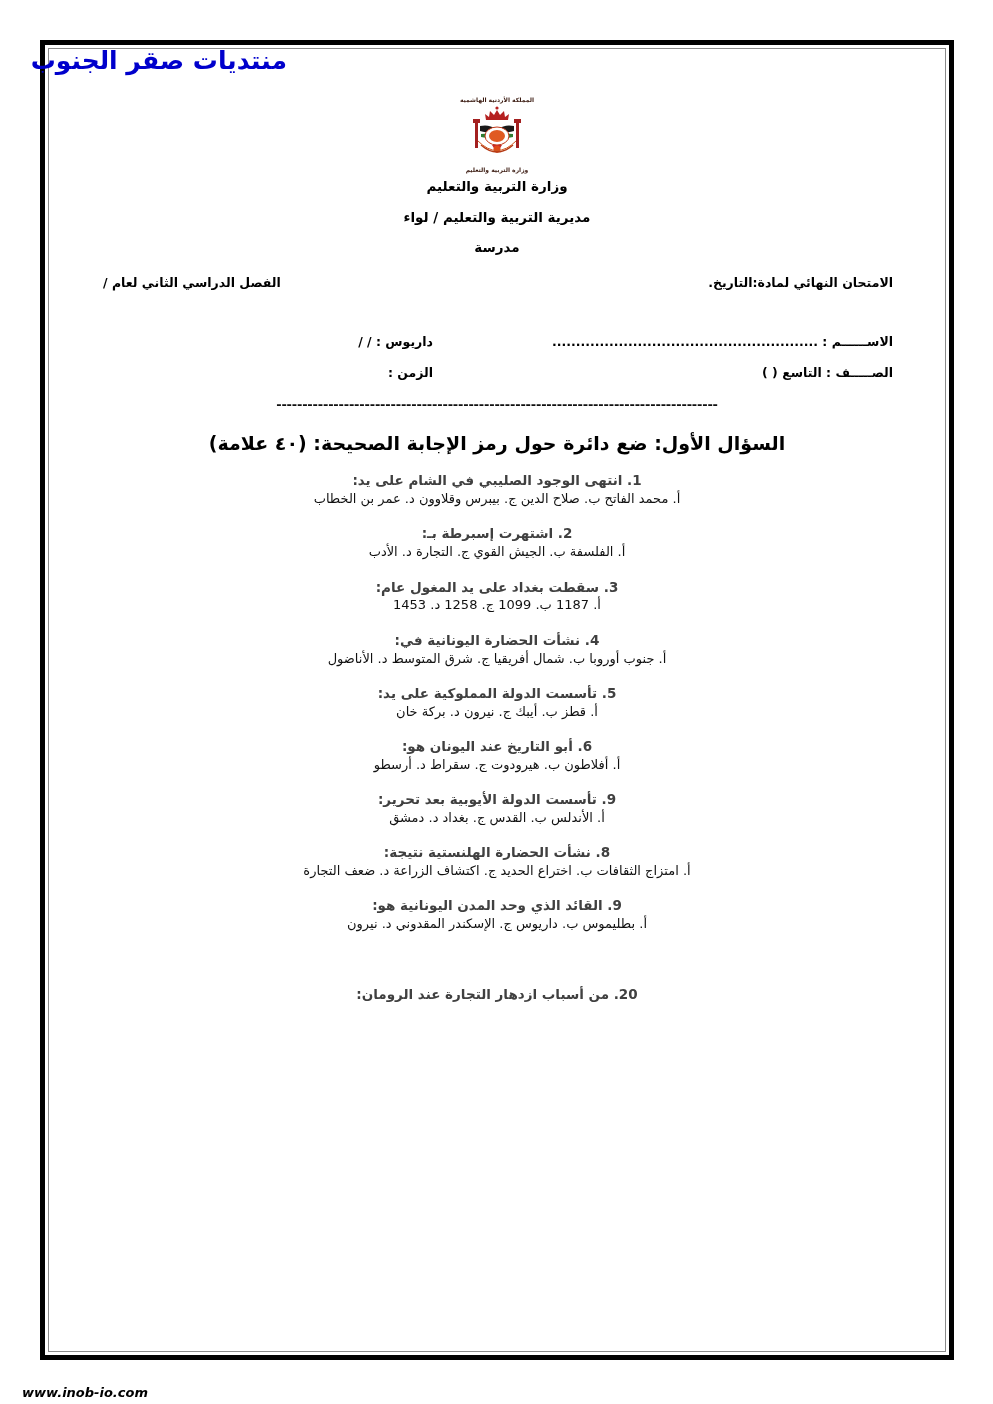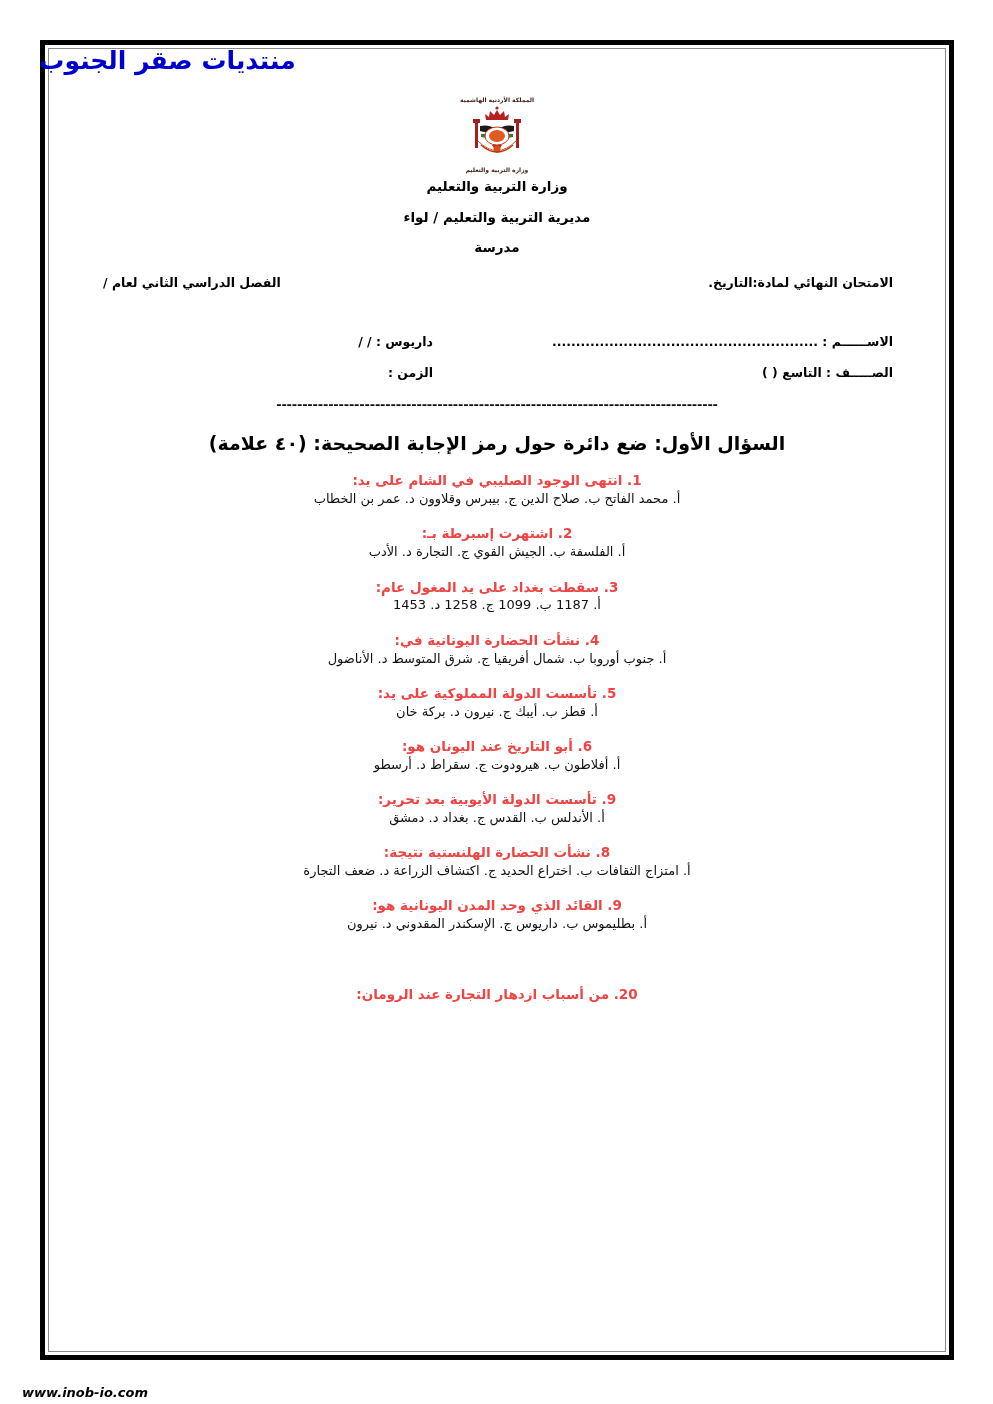--- a/index.html
+++ b/index.html
@@ -19,21 +19,21 @@
   
   .watermark {
     position: absolute;
     top: 42px;
     right: 700px;
     left: 48px;
     height: 36px;
     z-index: 30;
     display: flex;
     align-items: center;
-    justify-content: center;
+    justify-content: flex-start;
     direction: rtl;
   }
   .watermark-text {
     color: #0000cc;
     font-size: 25px;
     font-weight: bold;
     font-family: "DejaVu Sans", "Liberation Sans", sans-serif;
     letter-spacing: 0px;
     white-space: nowrap;
     padding-right: 6px;
@@ -175,21 +175,21 @@
     line-height: 1.2;
   }
 
   
   .questions { margin-top: 14px; }
   .q-block { margin-bottom: 2px; }
   .q-text {
     text-align: center;
     font-size: 13.5px;
     font-weight: bold;
-    color: #ef4444;
+    color: #404040;
     line-height: 1.25;
     margin-top: 18px;
     margin-bottom: 0;
     direction: rtl;
   }
   .q-choices {
     text-align: center;
     font-size: 13px;
     font-weight: normal;
     color: #111;

